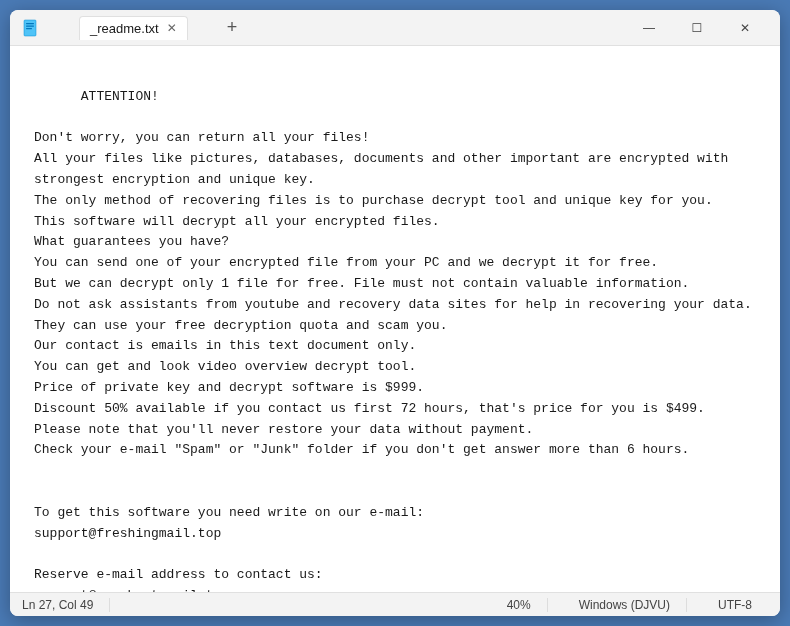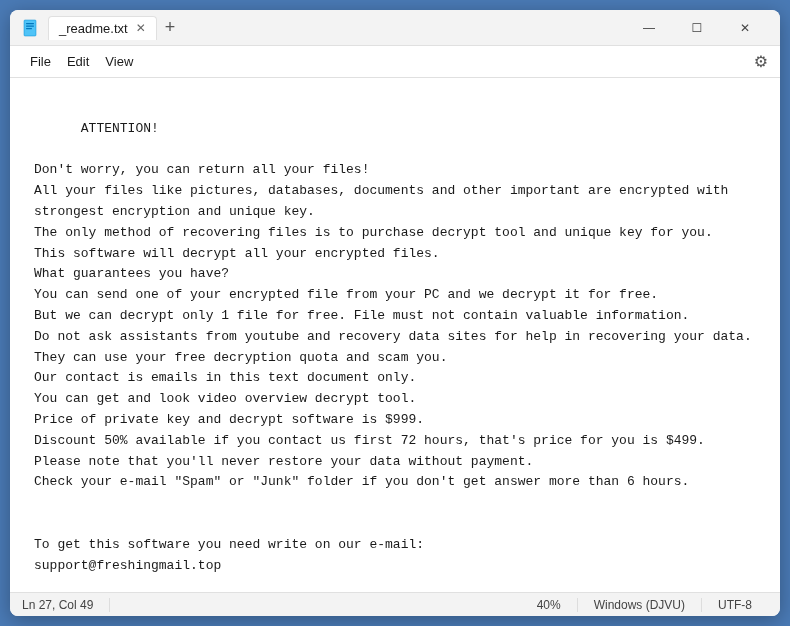--- a/index.html
+++ b/index.html
@@ -31,20 +31,21 @@
 
     .title-bar {
       height: 36px;
       background: #f3f3f3;
       display: flex;
       align-items: center;
       padding: 16px 12px;
       border-bottom: 1px solid #e0e0e0;
       border-radius: 8px 8px 0 0;
       user-select: none;
+      gap: 31px;
     }
 
     .title-bar-icon {
       width: 18px;
       height: 18px;
       margin-right: 8px;
       display: flex;
       align-items: center;
       justify-content: center;
     }
@@ -162,21 +163,21 @@
 
     .status-bar {
       height: 24px;
       background: #f3f3f3;
       border-top: 1px solid #e0e0e0;
       display: flex;
       align-items: center;
       padding: 0 12px;
       font-size: 12px;
       color: #444;
-      gap: 0;
+      gap: 15px;
     }
 
     .status-item {
       padding: 0 16px;
       border-right: 1px solid #ddd;
     }
 
     .status-item:first-child {
       padding-left: 0;
     }
@@ -210,26 +211,20 @@
     </div>
     <span class="tab-new">+</span>
 
     <div class="window-controls">
       <div class="window-control">—</div>
       <div class="window-control">☐</div>
       <div class="window-control close">✕</div>
     </div>
   </div>
 
-  <div class="menu-bar">
-    <span class="menu-item">File</span>
-    <span class="menu-item">Edit</span>
-    <span class="menu-item">View</span>
-    <span class="menu-settings">⚙</span>
-  </div>
 
   <div class="content-area">
     <div class="content-text">
       <span>ATTENTION!
 
 Don't worry, you can return all your files!
 All your files like pictures, databases, documents and other important are encrypted with
 strongest encryption and unique key.
 The only method of recovering files is to purchase decrypt tool and unique key for you.
 This software will decrypt all your encrypted files.

